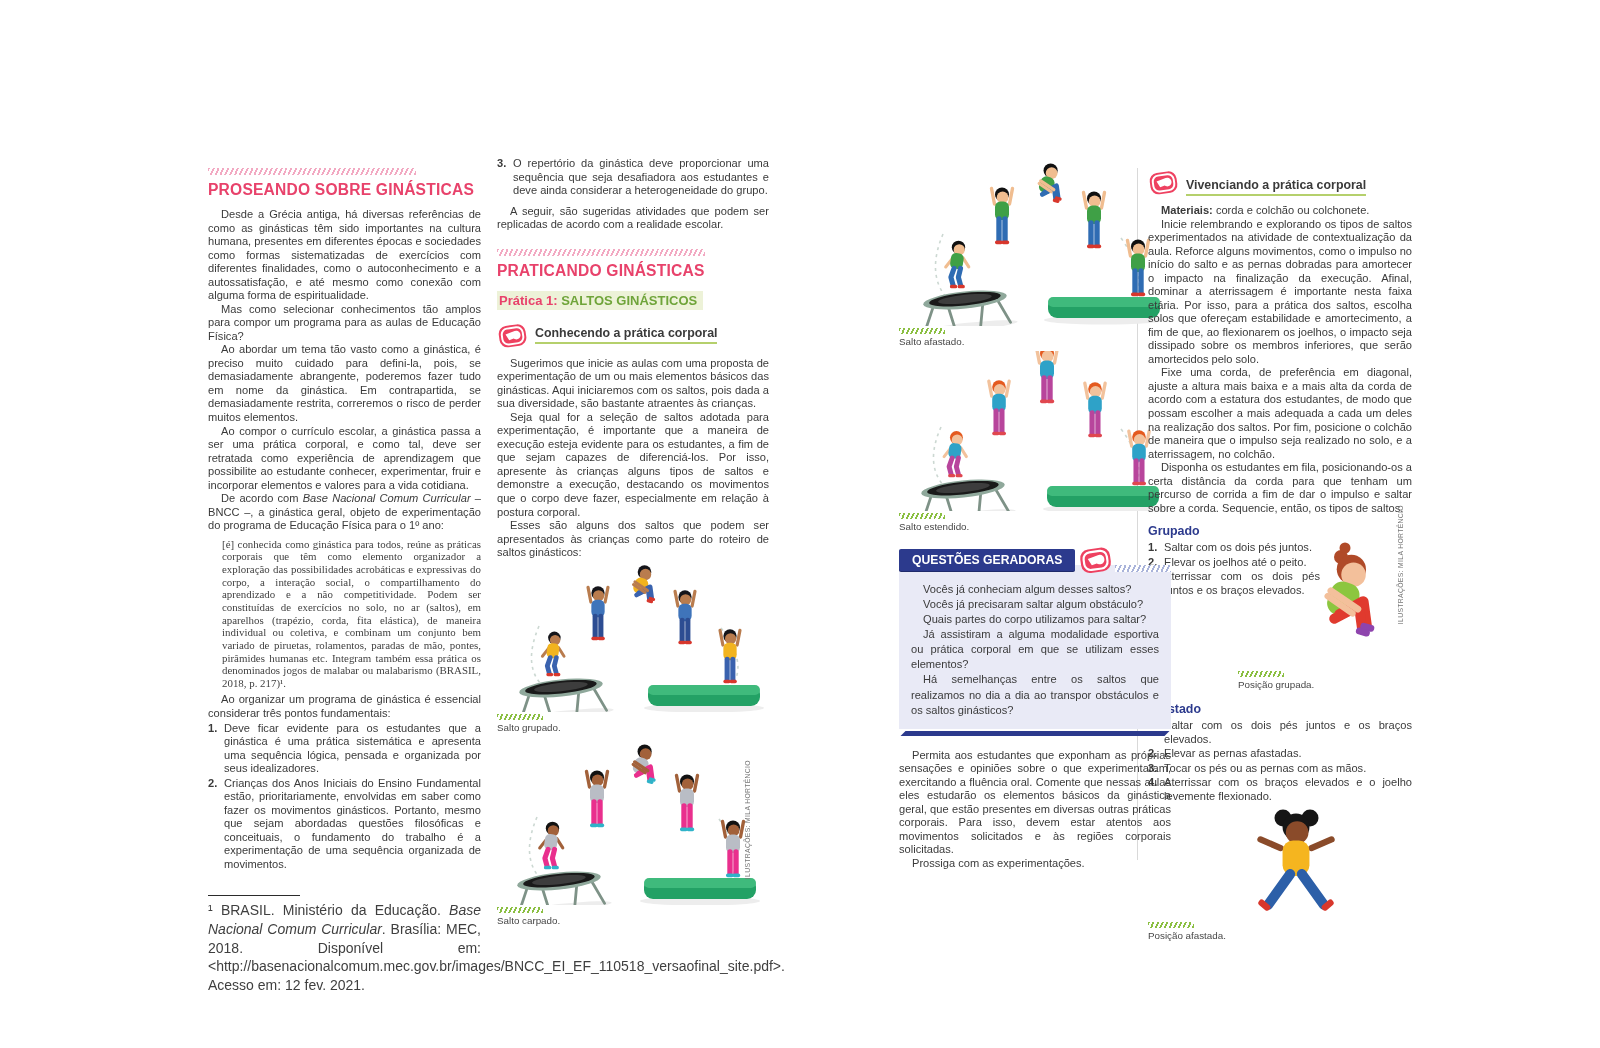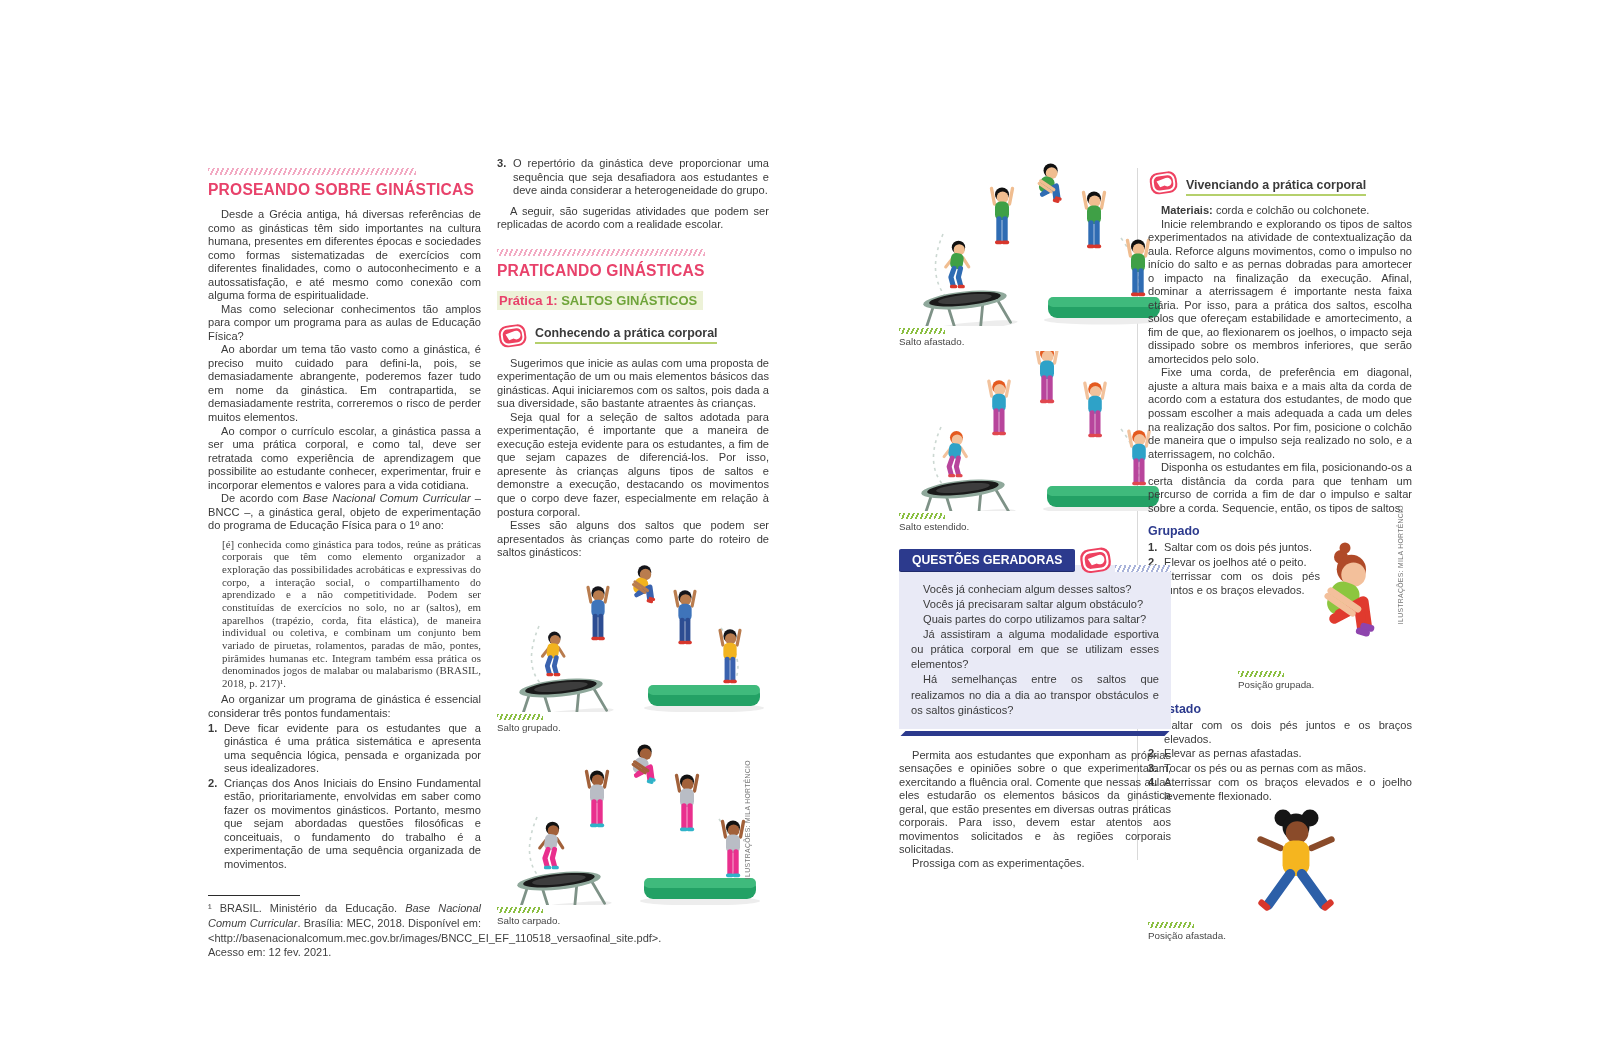--- a/index.html
+++ b/index.html
@@ -30,21 +30,21 @@
 
   
   .row{display:flex;margin:1px 0;}
   .row .n{font-weight:700;flex:none;width:16px;font-size:11.1px;line-height:1.22;}
   .row .t{flex:1;}
 
   
   .quote{margin:5px 0 4px 14px;font-family:"Liberation Serif",serif;font-size:10.9px;line-height:1.16;text-align:justify;color:#3f3f3f;}
 
   
-  .footnote{margin-top:24px;font-size:11px;line-height:1.33;text-align:justify;color:#3f3f3f;}
+  .footnote{margin-top:24px;font-size:14px;line-height:1.33;text-align:justify;color:#3f3f3f;}
   .fn-rule{width:92px;border-top:1.5px solid #2b2b2b;margin-bottom:5px;}
 
   
   .cap{margin-top:2px;}
   .hatch-green{width:46px;height:6px;background:repeating-linear-gradient(115deg,#8bbf42 0 1.8px,#ffffff 1.8px 4.2px);margin-bottom:2px;}
   .cap-t{font-size:9.8px;color:#474747;}
 
   
   .qg{margin-top:13px;position:relative;}
   .qg-head{display:flex;align-items:center;position:relative;z-index:2;}

